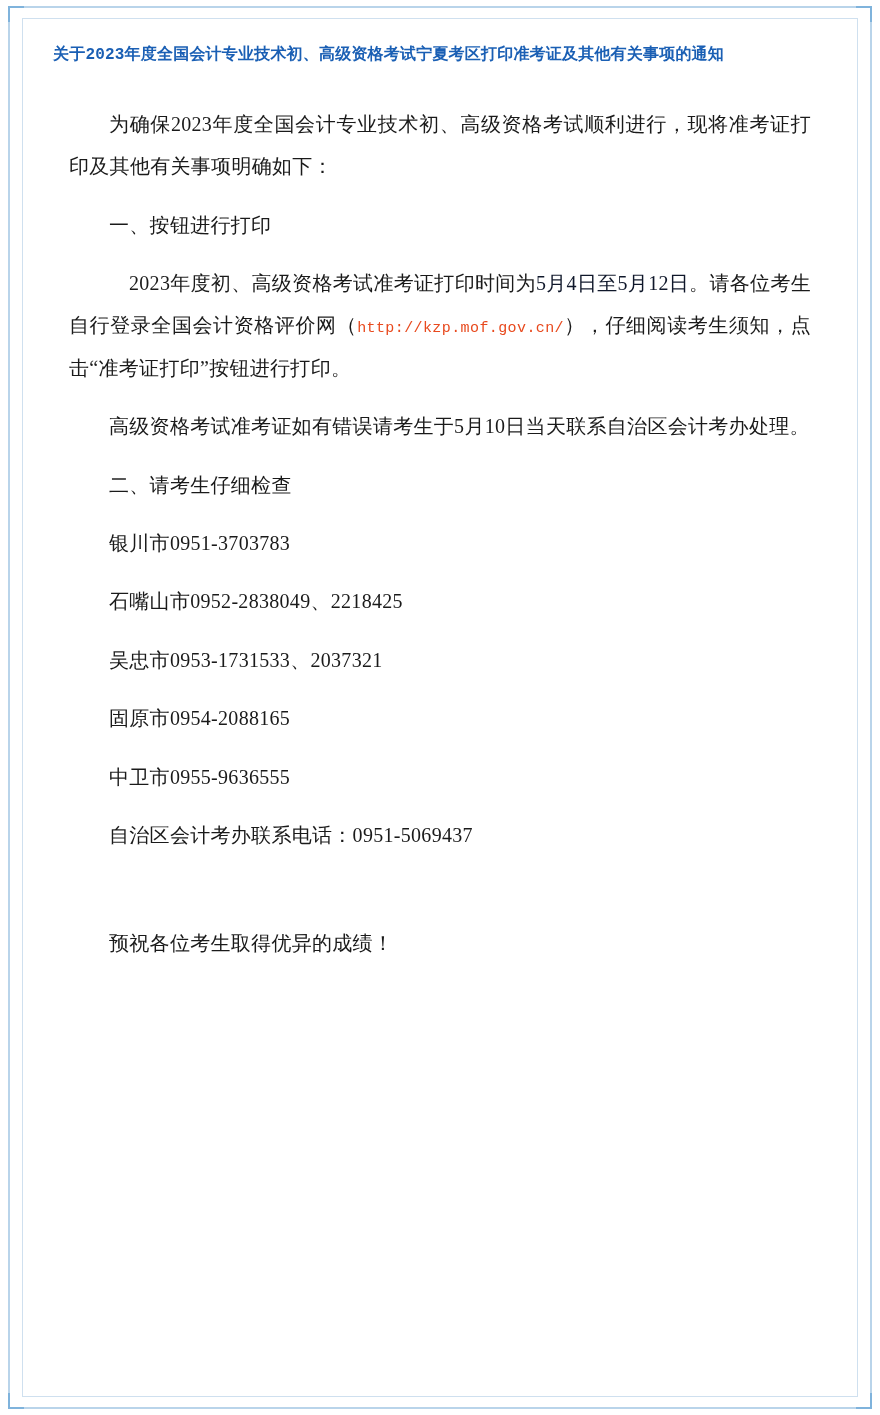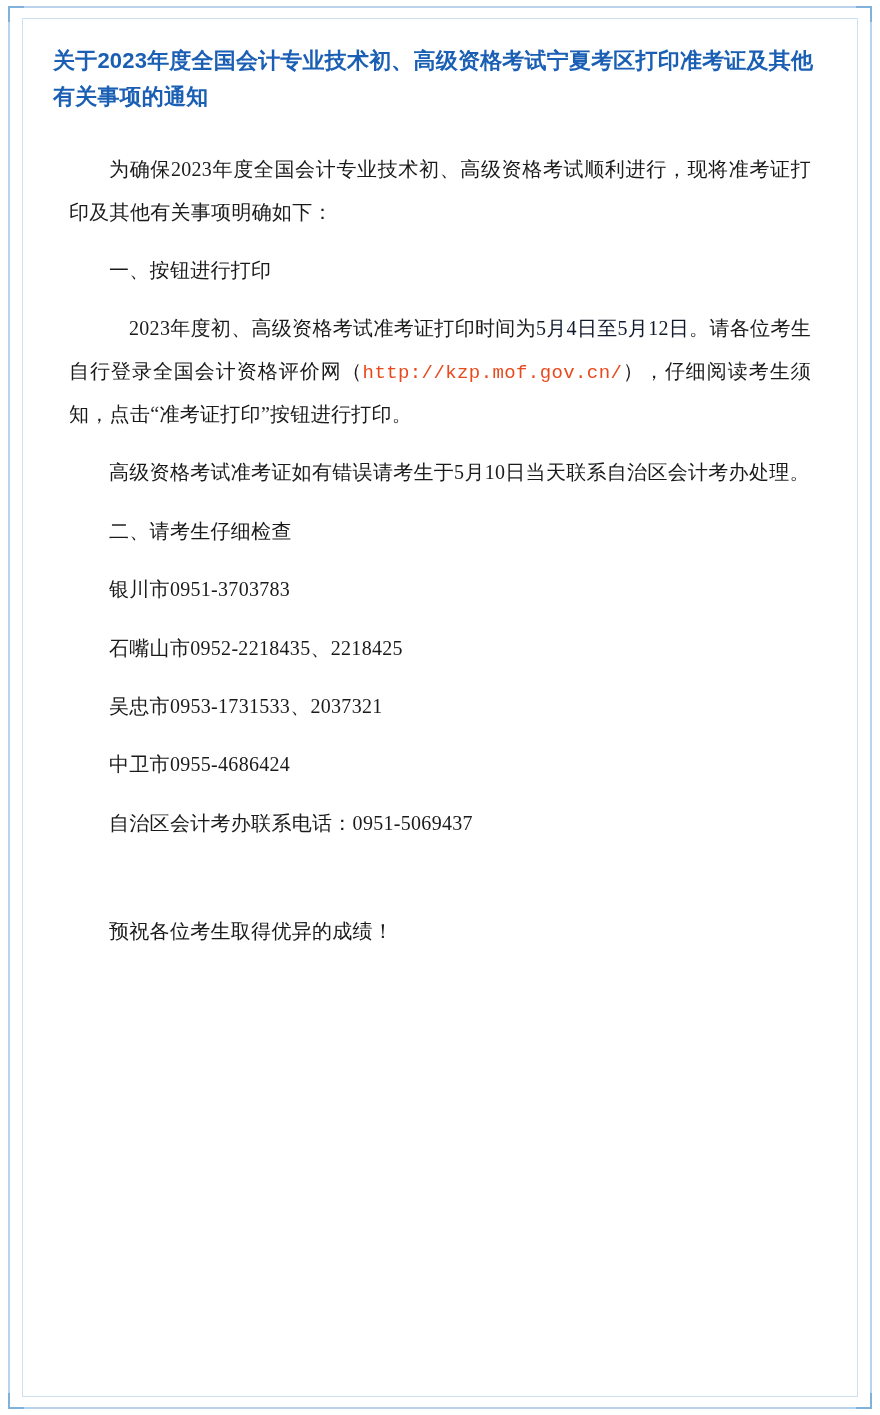--- a/index.html
+++ b/index.html
@@ -61,23 +61,23 @@
     position: absolute;
     left: 12px;
     top: 10px;
     right: 12px;
     bottom: 10px;
     padding: 14px 18px 0 18px;
     box-sizing: border-box;
   }
 
   .doc-title {
-    font-family: Liberation Sans, sans-serif;
+    font-family: Liberation Mono, monospace;
     font-weight: bold;
-    font-size: 22px;
+    font-size: 16px;
     line-height: 1.62;
     color: #1a5fb4;
     letter-spacing: 0.2px;
     margin: 0 0 2px 0;
     text-align: left;
   }
 
   .body-block {
     margin-top: 34px;
     font-size: 20px;
@@ -98,21 +98,21 @@
   p.para.indent3 {
     text-indent: 3em;
   }
 
   .hl {
     color: #0f172a;
   }
   .url {
     color: #e8491d;
     font-family: "Liberation Mono", "DejaVu Sans Mono", monospace;
-    font-size: 19px;
+    font-size: 15px;
     letter-spacing: 0.4px;
   }
 
   .phone-line {
     text-indent: 2em;
   }
   .spacer-md { height: 34px; }
 </style>
 </head>
 <body>
@@ -141,23 +141,24 @@
         <p class="para">一、按钮进行打印</p>
 
         <p class="para indent3"><span>2023年度初、高级资格考试准考证打印时间为</span><span class="hl">5月4日至5月12日</span><span>。请各位考生自行登录全国会计资格评价网（</span><span class="url">http://kzp.mof.gov.cn/</span><span>），仔细阅读考生须知，点击“准考证打印”按钮进行打印。</span></p>
 
 
         <p class="para">高级资格考试准考证如有错误请考生于5月10日当天联系自治区会计考办处理。</p>
 
         <p class="para">二、请考生仔细检查</p>
 
         <p class="para phone-line">银川市0951-3703783</p>
-        <p class="para phone-line">石嘴山市0952-2218435、2218425</p>
+        <p class="para phone-line">石嘴山市0952-2838049、2218425</p>
         <p class="para phone-line">吴忠市0953-1731533、2037321</p>
-        <p class="para phone-line">中卫市0955-4686424</p>
+        <p class="para phone-line">固原市0954-2088165</p>
+        <p class="para phone-line">中卫市0955-9636555</p>
         <p class="para phone-line">自治区会计考办联系电话：0951-5069437</p>
 
         <div class="spacer-md"></div>
 
         <p class="para phone-line">预祝各位考生取得优异的成绩！</p>
 
       </div>
     </div>
   </div>
 </div>

